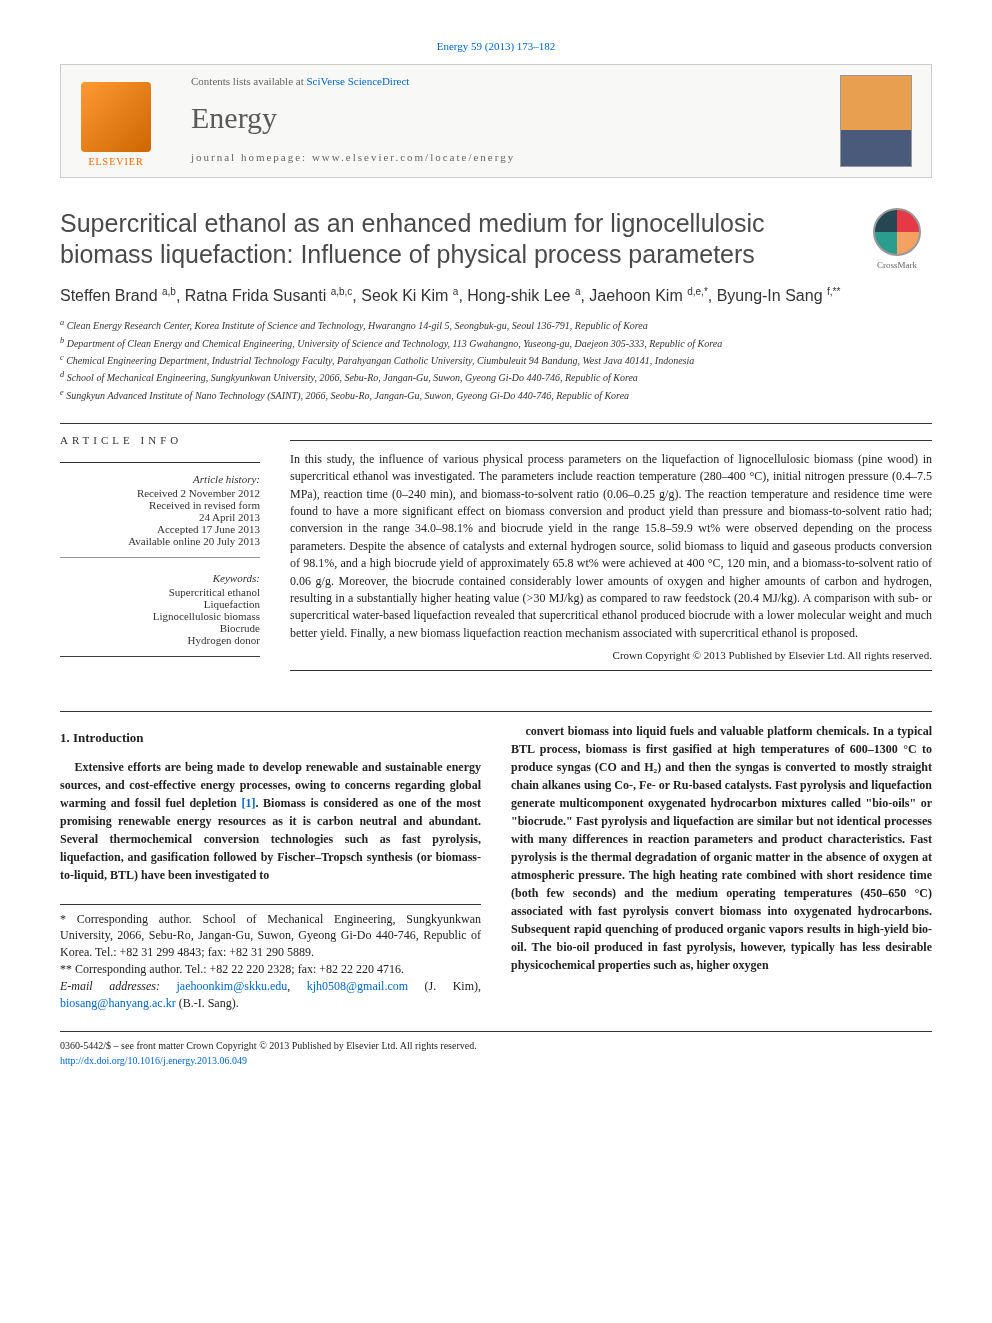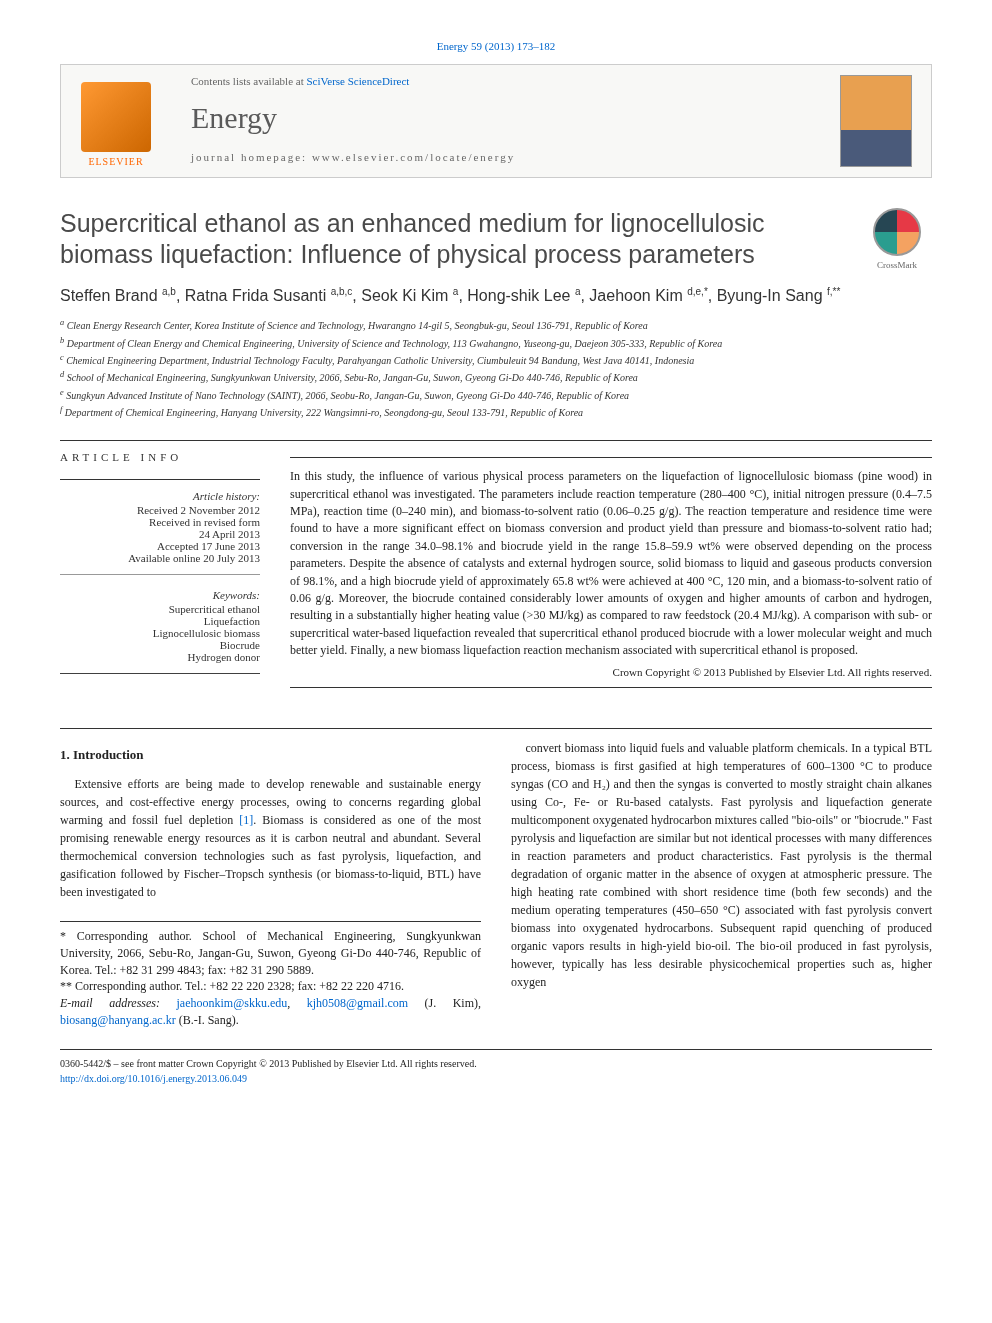--- a/index.html
+++ b/index.html
@@ -173,21 +173,21 @@
     font-size: 12px;
     line-height: 1.5;
     text-align: justify;
     margin-top: 10px;
   }
   .section-heading {
     font-weight: bold;
     font-size: 13px;
     margin: 6px 0 10px;
   }
-  .body-columns p { margin: 0 0 2px; text-indent: 1.2em; }
+  .body-columns p { margin: 0 0 2px; text-indent: 1.2em; font-weight: bold; }
   .body-columns p:first-of-type { text-indent: 1.2em; }
   .ref-link { color: #0066cc; text-decoration: none; }
   .footnotes {
     border-top: 1px solid #333;
     font-size: 12px;
     line-height: 1.4;
     margin-top: 20px;
     padding-top: 6px;
     break-inside: avoid;
   }
@@ -236,21 +236,20 @@
   </div>
 
   <div class="authors" id="authors-slot">Steffen Brand <sup>a,b</sup>, Ratna Frida Susanti <sup>a,b,c</sup>, Seok Ki Kim <sup>a</sup>, Hong-shik Lee <sup>a</sup>, Jaehoon Kim <sup>d,e,*</sup>, Byung-In Sang <sup>f,**</sup></div>
 
   <div class="affiliations" id="affil-slot">
       <div><sup>a</sup> Clean Energy Research Center, Korea Institute of Science and Technology, Hwarangno 14-gil 5, Seongbuk-gu, Seoul 136-791, Republic of Korea</div>
       <div><sup>b</sup> Department of Clean Energy and Chemical Engineering, University of Science and Technology, 113 Gwahangno, Yuseong-gu, Daejeon 305-333, Republic of Korea</div>
       <div><sup>c</sup> Chemical Engineering Department, Industrial Technology Faculty, Parahyangan Catholic University, Ciumbuleuit 94 Bandung, West Java 40141, Indonesia</div>
       <div><sup>d</sup> School of Mechanical Engineering, Sungkyunkwan University, 2066, Sebu-Ro, Jangan-Gu, Suwon, Gyeong Gi-Do 440-746, Republic of Korea</div>
       <div><sup>e</sup> Sungkyun Advanced Institute of Nano Technology (SAINT), 2066, Seobu-Ro, Jangan-Gu, Suwon, Gyeong Gi-Do 440-746, Republic of Korea</div>
-      <div><sup>f</sup> Department of Chemical Engineering, Hanyang University, 222 Wangsimni-ro, Seongdong-gu, Seoul 133-791, Republic of Korea</div>
     </div>
 
   <hr class="section-rule">
 
   <div class="info-abstract">
     <div class="info-col">
       <div class="info-heading">ARTICLE INFO</div>
       <hr class="section-rule">
       <div class="info-block">
         <div class="info-label">Article history:</div>

